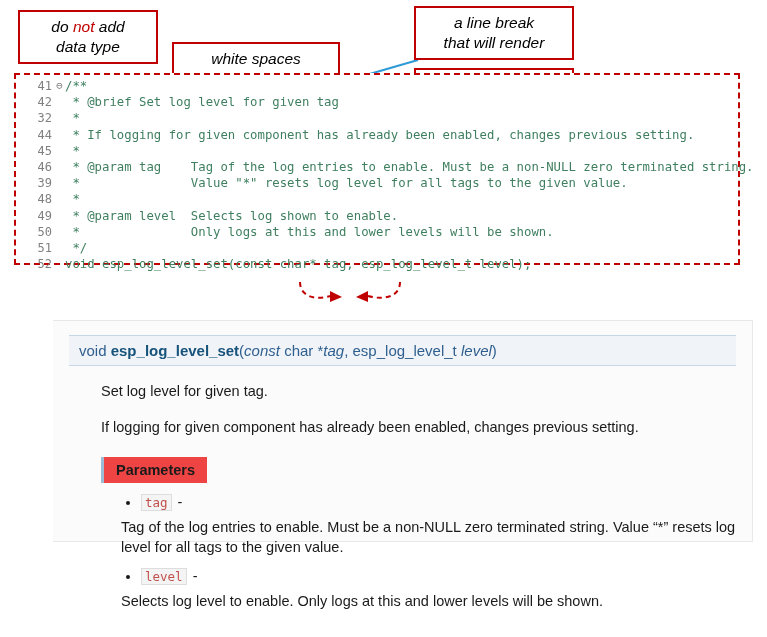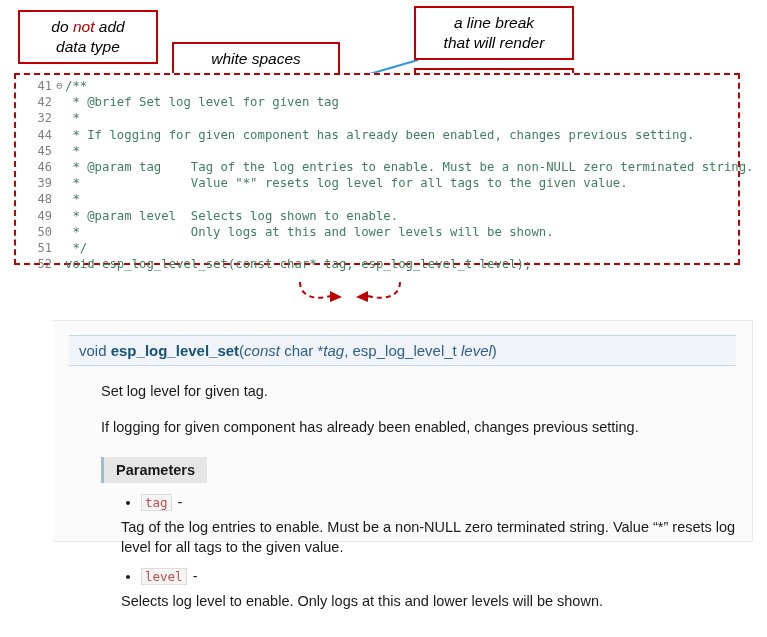--- a/index.html
+++ b/index.html
@@ -143,21 +143,21 @@
     font-size: 14.5px;
     color: #1a1a1a;
   }
   .doc-para {
     margin: 16px 0 0 32px;
     line-height: 1.35;
   }
   .params-head {
     margin: 20px 0 0 32px;
     display: inline-block;
-    background: #e5e5e5;
+    background: #ef4444;
     border-left: 3px solid #9dbdd6;
     padding: 5px 12px;
     font-weight: bold;
     font-size: 14.5px;
     color: #1a1a1a;
   }
   .param-list {
     margin: 10px 0 0 0;
     padding: 0 0 0 72px;
     list-style: disc;

